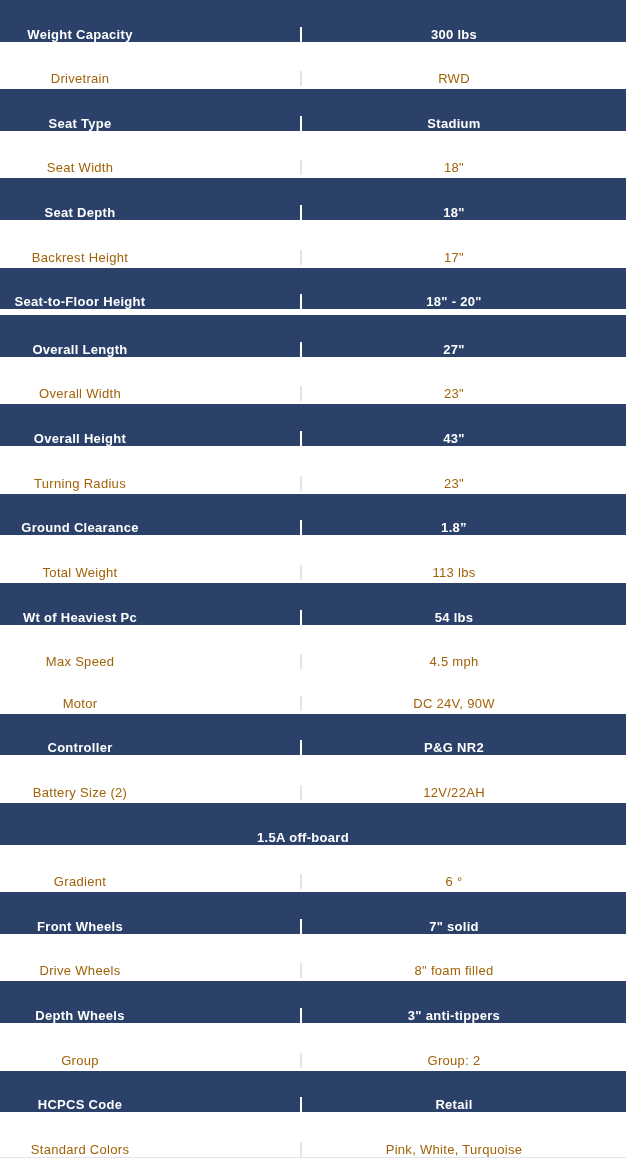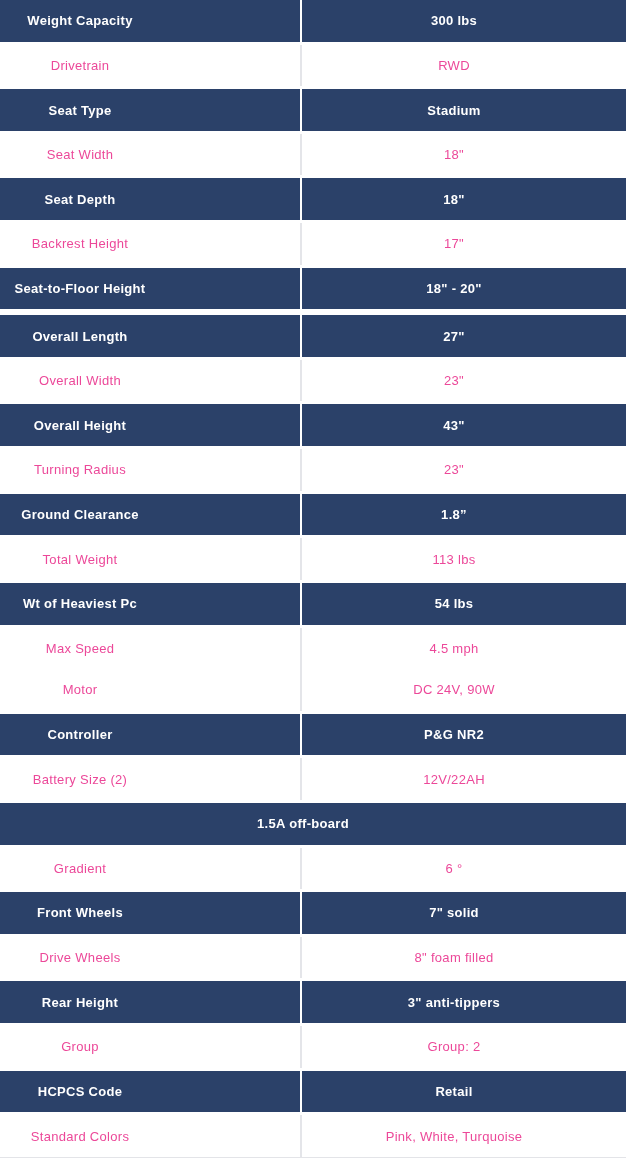--- a/index.html
+++ b/index.html
@@ -19,20 +19,21 @@
     box-sizing: border-box;
     background: #ffffff;
     border-bottom: 1px solid #e3e4e8;
     overflow: hidden;
   }
   .spec-row {
     flex: 1 1 0;
     display: flex;
     box-sizing: border-box;
     min-height: 0;
+    align-items: flex-end;
   }
   .cell-label {
     width: 302px;
     box-sizing: border-box;
     border-right: 2px solid #e4e5e9;
     display: flex;
     align-items: center;
     justify-content: center;
     padding-right: 140px;
     font-size: 13px;
@@ -44,21 +45,21 @@
     display: flex;
     align-items: center;
     justify-content: center;
     padding-right: 20px;
     font-size: 13px;
     letter-spacing: 0.3px;
     white-space: nowrap;
   }
   .spec-row.light {
     background: #ffffff;
-    color: #ec4899;
+    color: #a16207;
     font-weight: 400;
   }
   .spec-row.dark {
     background: #2b4169;
     color: #ffffff;
     font-weight: 700;
     border-top: 3px solid #ffffff;
     border-bottom: 3px solid #ffffff;
   }
   .spec-row.dark .cell-label {
@@ -180,21 +181,21 @@
     <div class="cell-label">Front Wheels</div>
     <div class="cell-value">7" solid</div>
   </div>
 
   <div class="spec-row light">
     <div class="cell-label">Drive Wheels</div>
     <div class="cell-value">8" foam filled</div>
   </div>
 
   <div class="spec-row dark">
-    <div class="cell-label">Rear Height</div>
+    <div class="cell-label">Depth Wheels</div>
     <div class="cell-value">3" anti-tippers</div>
   </div>
 
   <div class="spec-row light">
     <div class="cell-label">Group</div>
     <div class="cell-value">Group: 2</div>
   </div>
 
   <div class="spec-row dark">
     <div class="cell-label">HCPCS Code</div>

